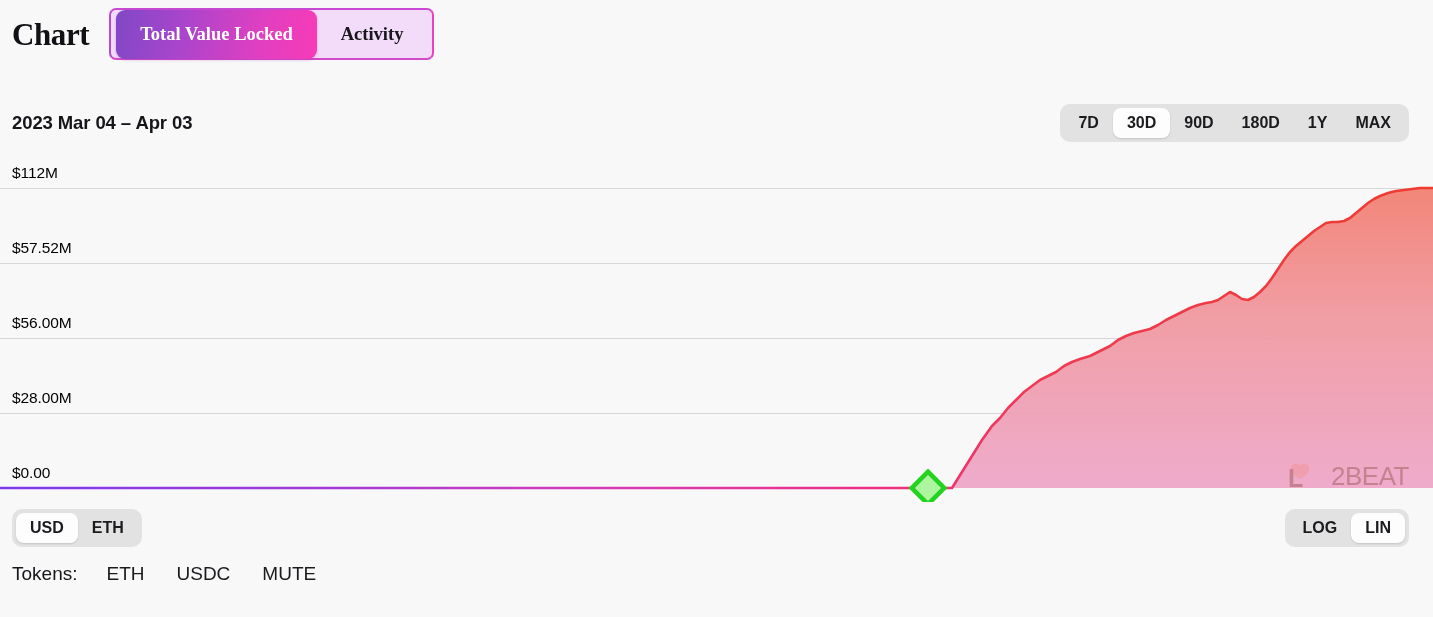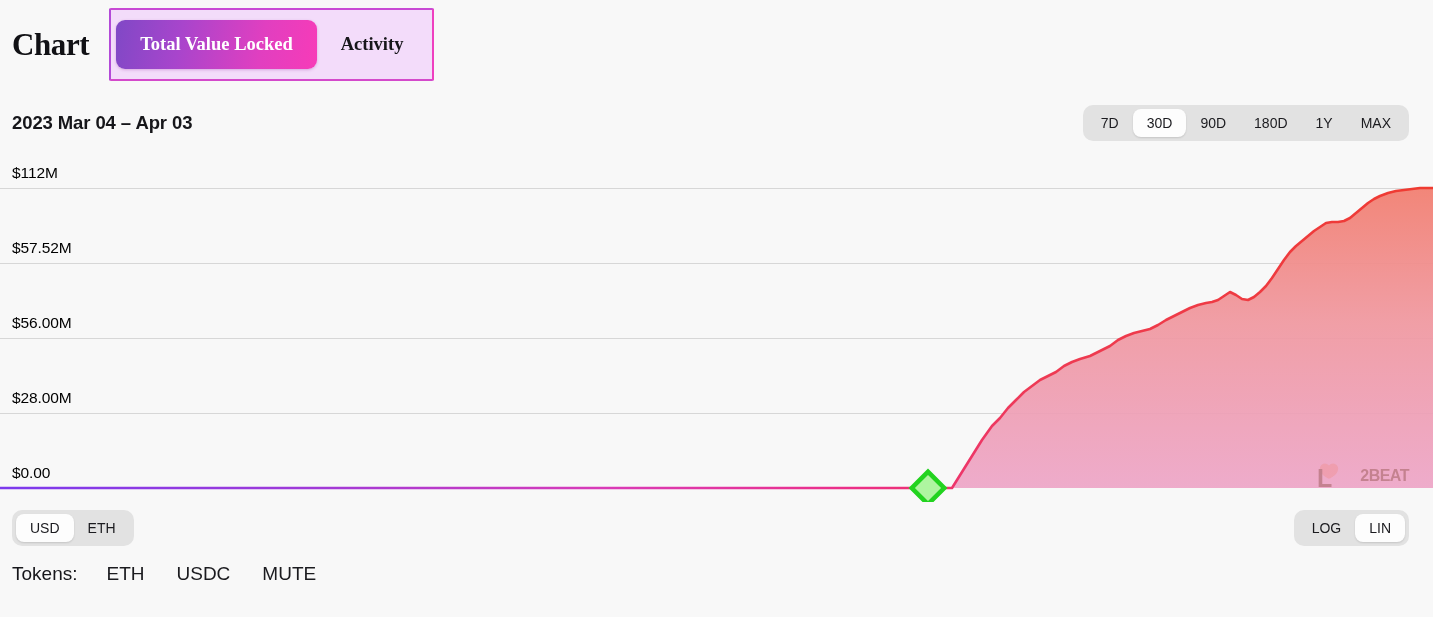--- a/index.html
+++ b/index.html
@@ -19,27 +19,27 @@
     position: absolute; left: 12px; top: 8px;
     display: flex; align-items: center; gap: 20px; font-family: Liberation Serif, serif;
   }
   .page-title {
     font-size: 31px; font-weight: 700; color: #111115;
     letter-spacing: -0.4px; line-height: 1;
   }
   .tab-group {
     display: flex; align-items: center;
     background: #f3dcfa;
-    border-radius: 2px;
+    border-radius: 7px;
     padding: 5px;
     border: 2px solid #b34ad8;
     border-right-color: #ef3fbf;
     border-top-color: #c84ad4;
     border-bottom-color: #d44acb;
-    height: 73px;
+    height: 52px;
   }
   .tab {
     height: 49px; display: flex; align-items: center; justify-content: center;
     padding: 0 24px;
     font-size: 18.5px; font-weight: 700;
     border-radius: 9px;
     color: #17161a;
     cursor: pointer;
     white-space: nowrap;
   }
@@ -58,21 +58,21 @@
   .date-range {
     font-size: 18.5px; font-weight: 700; color: #16161a;
     letter-spacing: -0.1px;
   }
   .seg-group {
     display: flex; align-items: center;
     background: #e2e2e2; border-radius: 10px;
     padding: 4px; gap: 0px;
   }
   .seg {
-    font-size: 14px; font-weight: 400; color: #1b1b1f;
+    font-size: 16px; font-weight: 700; color: #1b1b1f;
     padding: 5px 14px; border-radius: 8px;
     cursor: pointer; white-space: nowrap; line-height: 1.3;
   }
   .seg.active { background: #fdfdfd; box-shadow: 0 1px 2px rgba(0,0,0,.13); }
 
   
   .chart-wrap {
     position: absolute; left: 0; top: 150px;
     width: 1433px; height: 352px;
   }
@@ -83,21 +83,21 @@
     white-space: nowrap; letter-spacing: -0.1px;
   }
 
   
   .watermark {
     position: absolute; right: 24px; bottom: 10px;
     display: flex; align-items: center; gap: 0px;
     opacity: .42; pointer-events: none;
   }
   .wm-text {
-    font-size: 16px; font-weight: 700; color: #8c4a42;
+    font-size: 26px; font-weight: 400; color: #8c4a42;
     letter-spacing: -0.5px; line-height: 1;
   }
 
   
   .bottom-row {
     position: absolute; left: 12px; right: 24px; top: 508px;
     display: flex; align-items: center; justify-content: space-between;
     height: 40px;
   }
   .tokens-row {

